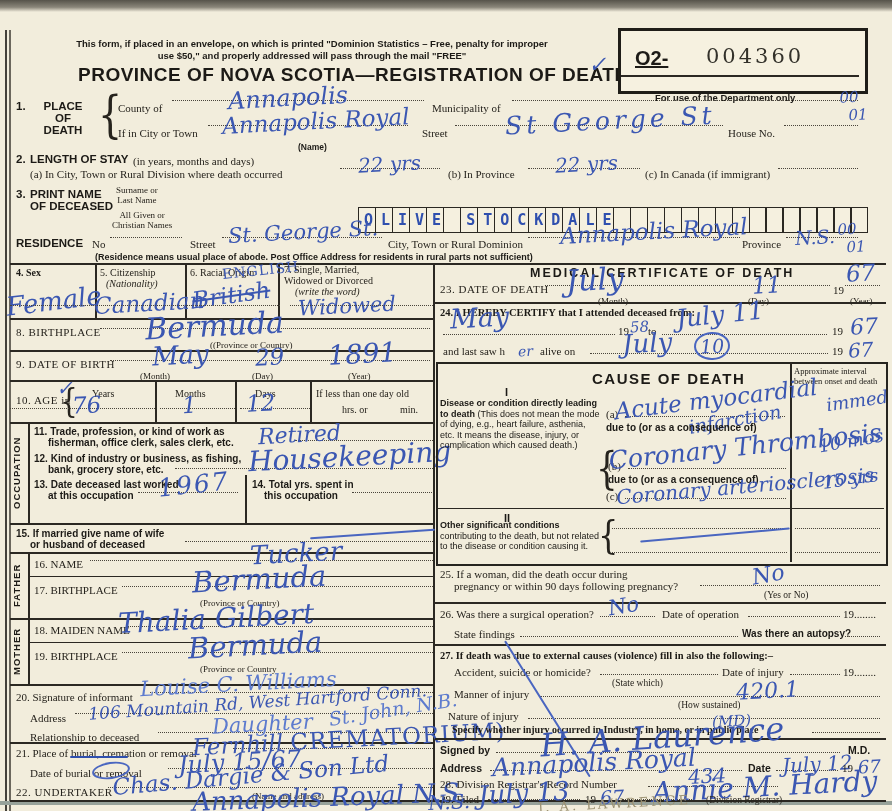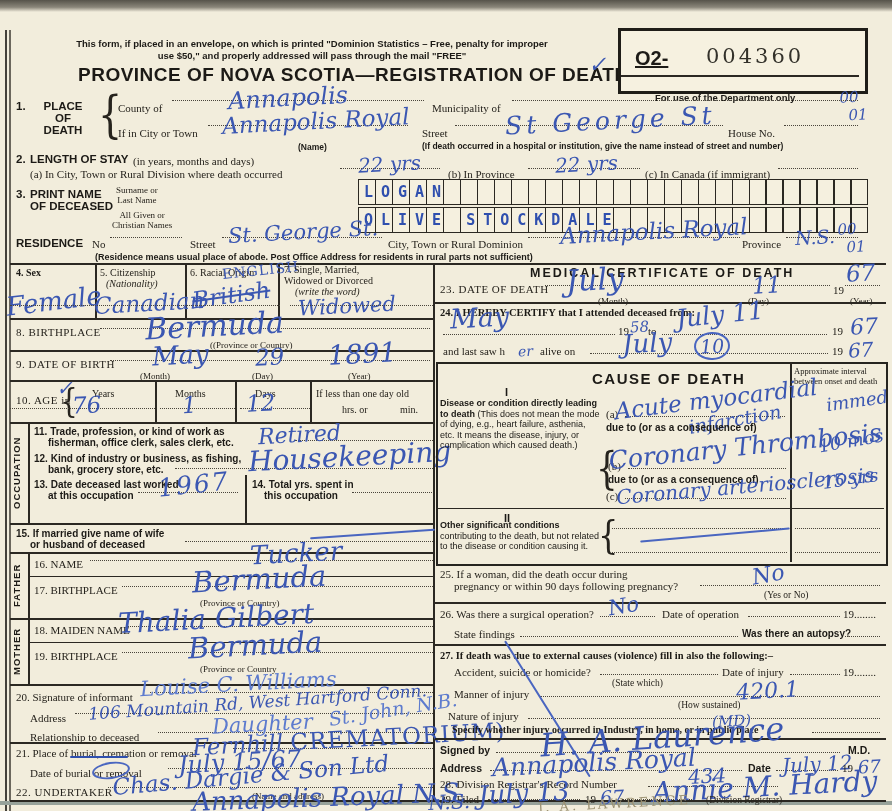--- a/index.html
+++ b/index.html
@@ -70,21 +70,20 @@
 
   <div class="pr" style="left:118px;top:127px;">If in City or Town</div>
   <div class="dl" style="left:208px;top:125px;width:200px;"></div>
   <div class="hw" style="left:222px;top:108px;font-size:23px;">Annapolis Royal</div>
   <div class="prb" style="left:298px;top:142px;font-size:8.5px;">(Name)</div>
   <div class="pr" style="left:422px;top:127px;">Street</div>
   <div class="dl" style="left:455px;top:125px;width:268px;"></div>
   <div class="hw" style="left:505px;top:106px;font-size:25px;letter-spacing:4px;">St George St</div>
   <div class="pr" style="left:728px;top:127px;">House No.</div>
   <div class="dl" style="left:784px;top:125px;width:74px;"></div>
-  <div class="prb" style="left:422px;top:141px;font-size:8.5px;">(If death occurred in a hospital or institution, give the name instead of street and number)</div>
 
   <div class="prb" style="left:16px;top:153px;font-size:11.5px;">2.</div>
   <div class="prb" style="left:30px;top:153px;font-size:11.5px;">LENGTH OF STAY</div>
   <div class="pr" style="left:133px;top:155px;">(in years, months and days)</div>
   <div class="pr" style="left:30px;top:168px;">(a) In City, Town or Rural Division where death occurred</div>
   <div class="dl" style="left:340px;top:168px;width:100px;"></div>
   <div class="hw" style="left:358px;top:152px;font-size:20px;">22 yrs</div>
   <div class="pr" style="left:448px;top:168px;">(b) In Province</div>
   <div class="dl" style="left:528px;top:168px;width:112px;"></div>
   <div class="hw" style="left:555px;top:152px;font-size:20px;">22 yrs</div>
@@ -93,23 +92,20 @@
 
   <div class="prb" style="left:16px;top:188px;font-size:11.5px;">3.</div>
   <div class="prb" style="left:30px;top:188px;font-size:11.5px;">
     <span>PRINT NAME</span><br><span>OF DECEASED</span>
   </div>
   <div class="pr" style="left:116px;top:185px;font-size:9px;text-align:center;">
     <span>Surname or</span><br><span>Last Name</span>
   </div>
   <div class="pr" style="left:112px;top:210px;font-size:9px;text-align:center;">
     <span>All Given or</span><br><span>Christian Names</span>
-  </div>
-  <div class="cells" style="left:358px;top:179px;width:508px;height:24px;">
-    <span class="cellTxt" style="left:5px;top:3px;">LOGAN</span>
   </div>
   <div class="cells" style="left:358px;top:207px;width:508px;height:24px;">
     <span class="cellTxt" style="left:5px;top:3px;">OLIVE STOCKDALE</span>
   </div>
 
   <div class="prb" style="left:16px;top:237px;font-size:11.5px;">RESIDENCE</div>
   <div class="pr" style="left:92px;top:238px;">No</div>
   <div class="dl" style="left:110px;top:237px;width:72px;"></div>
   <div class="pr" style="left:190px;top:238px;">Street</div>
   <div class="dl" style="left:222px;top:237px;width:160px;"></div>

